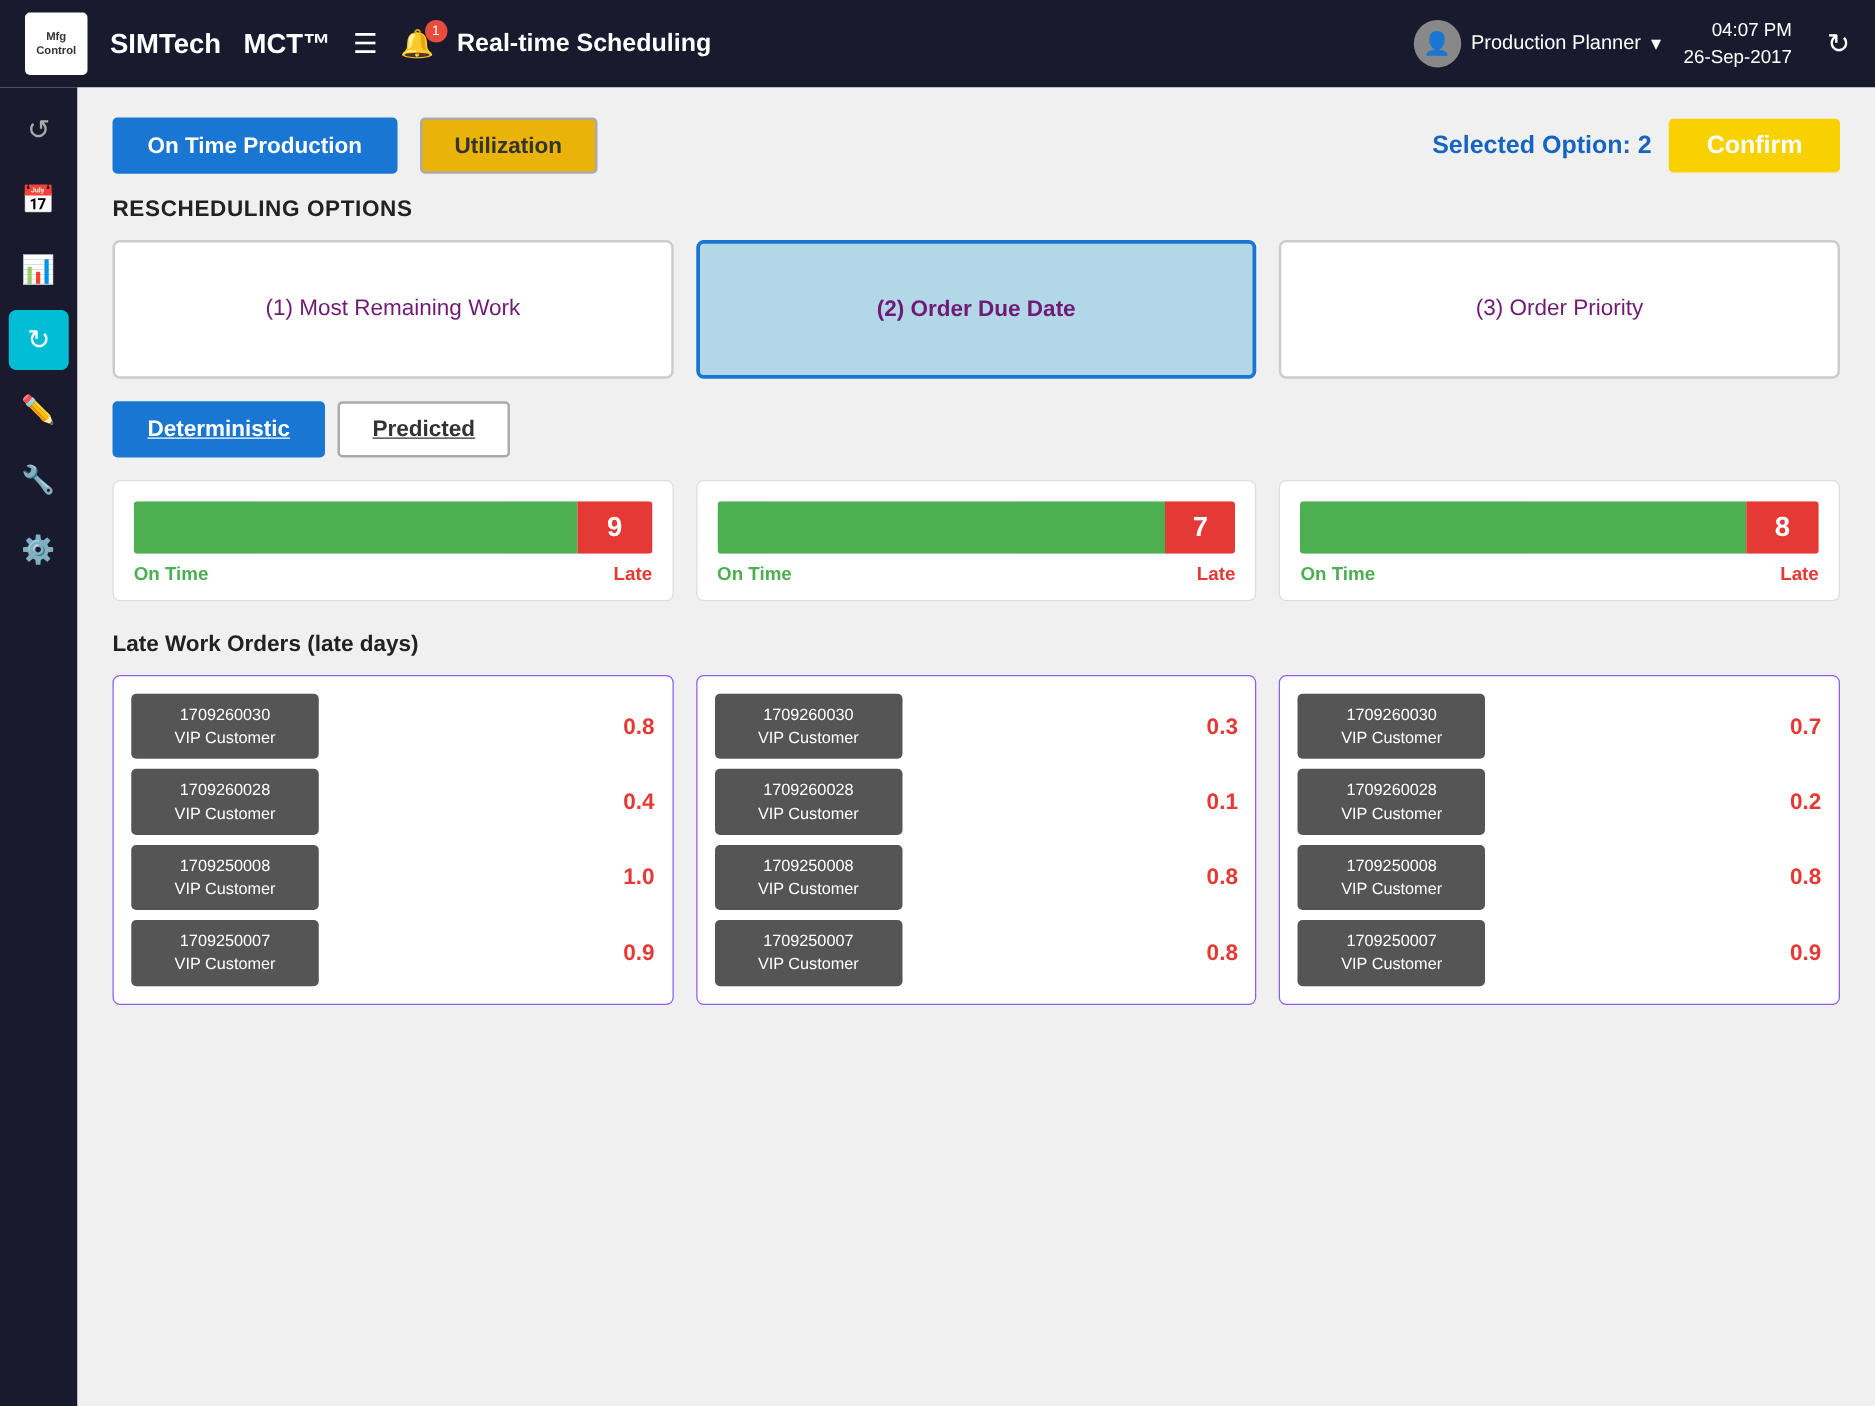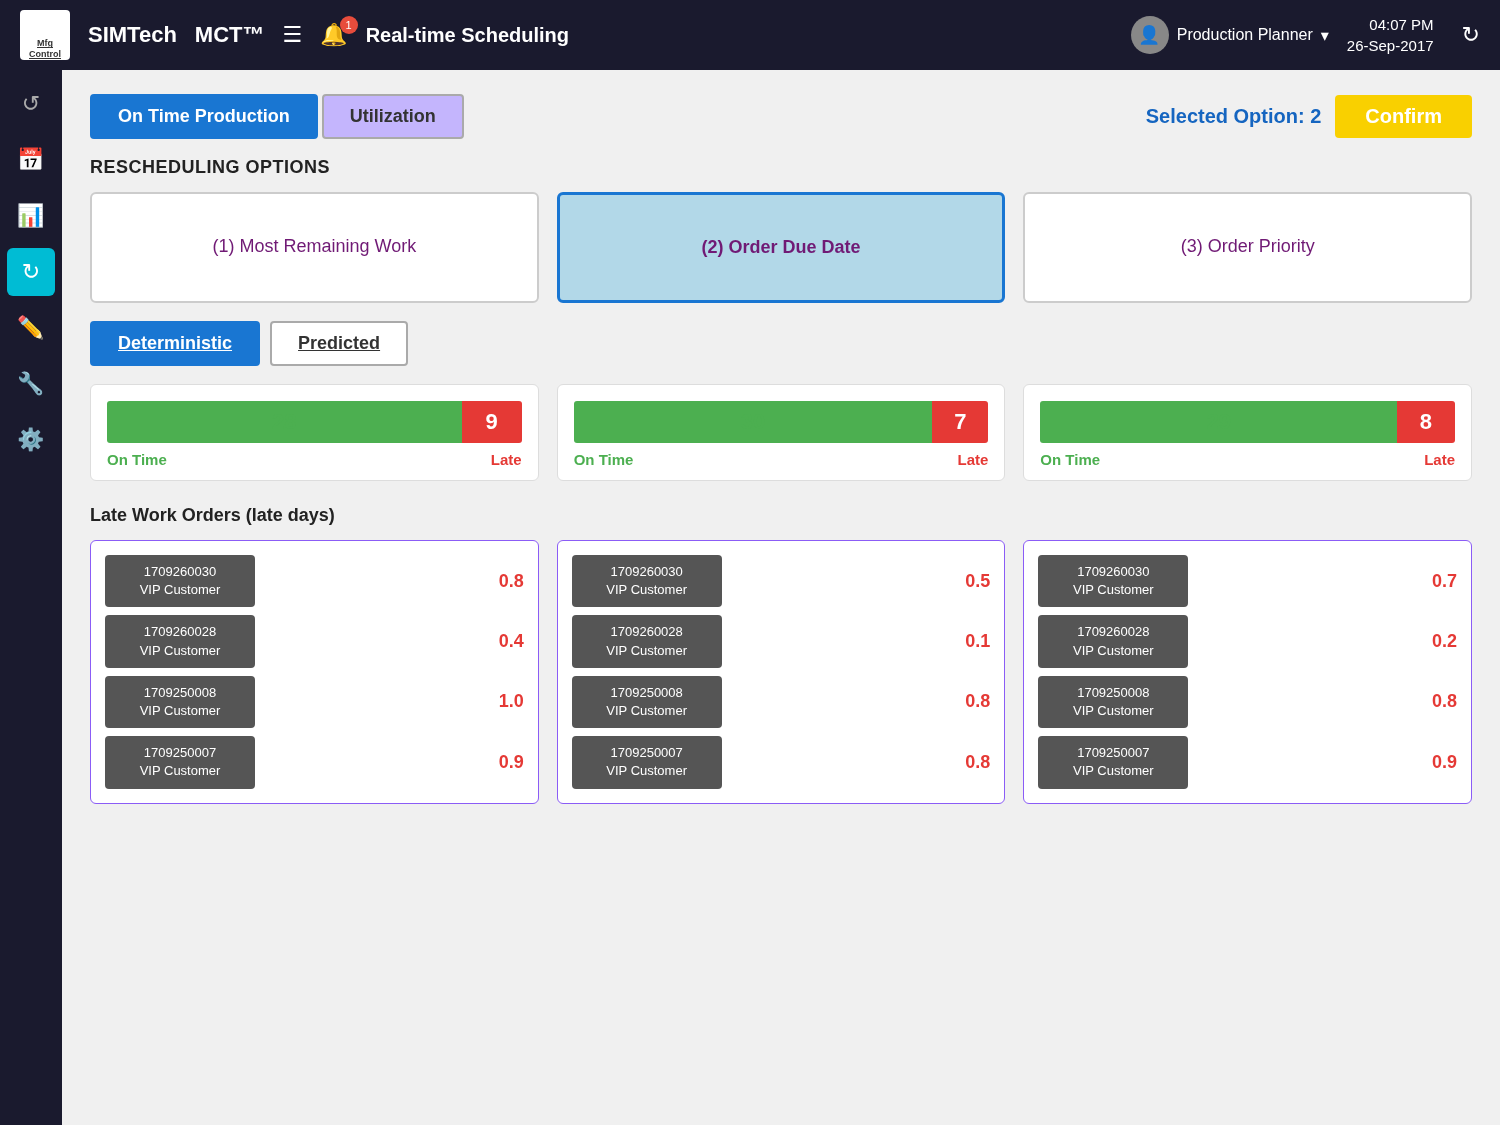--- a/index.html
+++ b/index.html
@@ -12,22 +12,22 @@
       display: flex;
       align-items: center;
       padding: 0 20px;
       gap: 18px;
       color: #fff;
     }
     .topnav-logo {
       width: 50px; height: 50px;
       background: #fff;
       border-radius: 4px;
-      display: flex; align-items: flex-end; justify-content: center;
-      font-size: 9px; color: #333; font-weight: bold; text-align: center; line-height: 1.2; text-decoration: underline;
+      display: flex; align-items: center; justify-content: center;
+      font-size: 9px; color: #333; font-weight: bold; text-align: center; line-height: 1.2;
     }
     .topnav-brand { font-size: 22px; font-weight: bold; color: #fff; }
     .topnav-mct { font-size: 22px; font-weight: bold; color: #fff; }
     .topnav-menu { font-size: 22px; cursor: pointer; color: #fff; }
     .topnav-bell { position: relative; font-size: 22px; }
     .topnav-badge {
       position: absolute; top: -6px; right: -10px;
       background: #e74c3c; color: #fff; border-radius: 50%;
       width: 18px; height: 18px; font-size: 11px;
       display: flex; align-items: center; justify-content: center;
@@ -80,31 +80,31 @@
     .page-title { font-size: 30px; font-weight: 600; color: #222; }
     .breadcrumb { font-size: 14px; color: #888; }
     .breadcrumb span.here { font-weight: 600; color: #555; }
     .breadcrumb span.current { color: #333; font-weight: 600; }
 
     
     .tab-row {
       display: flex; align-items: center; justify-content: space-between;
       margin-bottom: 18px;
     }
-    .tab-left { display: flex; gap: 4px; border-radius: 13px; }
+    .tab-left { display: flex; gap: 18px; border-radius: 13px; }
     .tab-btn {
       padding: 10px 26px;
       border-radius: 4px;
       font-size: 18px;
       font-weight: 600;
       cursor: pointer;
       border: 2px solid #1976d2;
     }
     .tab-btn.active { background: #1976d2; color: #fff; }
-    .tab-btn.inactive { background: #c4b5fd; color: #333; border-color: #aaa; }
+    .tab-btn.inactive { background: #eab308; color: #333; border-color: #aaa; }
     .tab-right { display: flex; align-items: center; gap: 14px; }
     .selected-option { font-size: 20px; font-weight: 700; color: #1565c0; margin-left: 44px; }
     .confirm-btn {
       background: #f9d000;
       color: #fff;
       font-size: 20px;
       font-weight: 700;
       border: none;
       border-radius: 4px;
       padding: 10px 30px;
@@ -351,21 +351,21 @@
         </div>
         <div class="lwo-item">
           <div class="lwo-label">1709250007<br>VIP Customer</div>
           <span class="lwo-value">0.9</span>
         </div>
       </div>
 
       <div class="lwo-card">
         <div class="lwo-item">
           <div class="lwo-label">1709260030<br>VIP Customer</div>
-          <span class="lwo-value">0.5</span>
+          <span class="lwo-value">0.3</span>
         </div>
         <div class="lwo-item">
           <div class="lwo-label">1709260028<br>VIP Customer</div>
           <span class="lwo-value">0.1</span>
         </div>
         <div class="lwo-item">
           <div class="lwo-label">1709250008<br>VIP Customer</div>
           <span class="lwo-value">0.8</span>
         </div>
         <div class="lwo-item">

